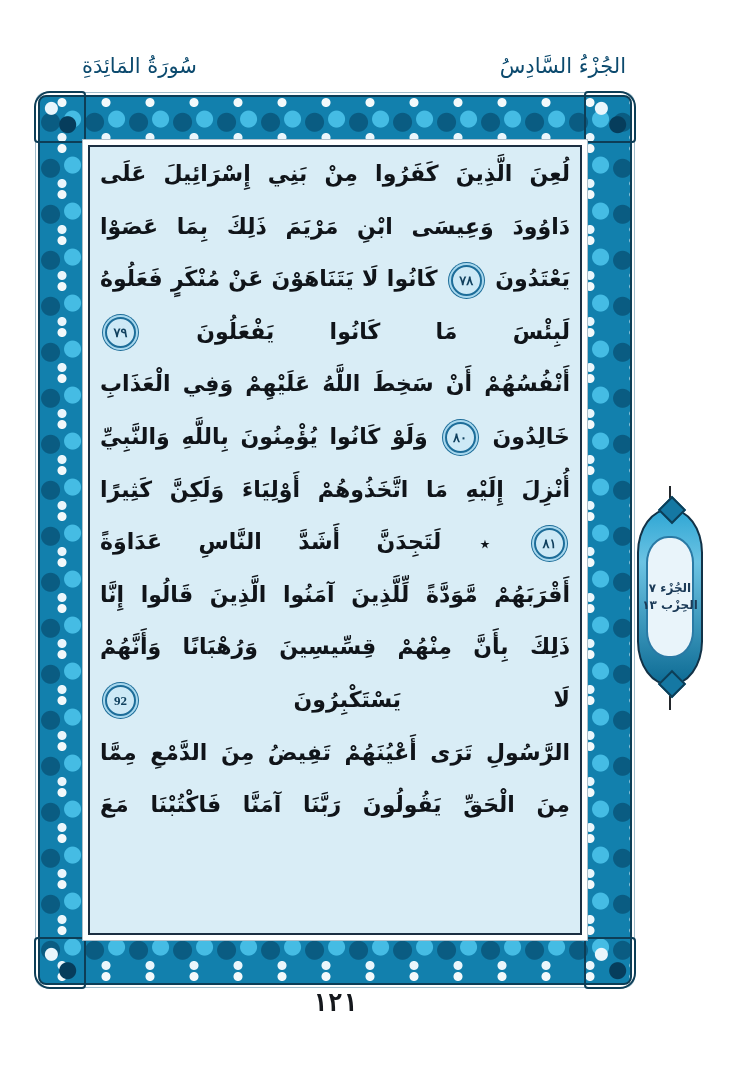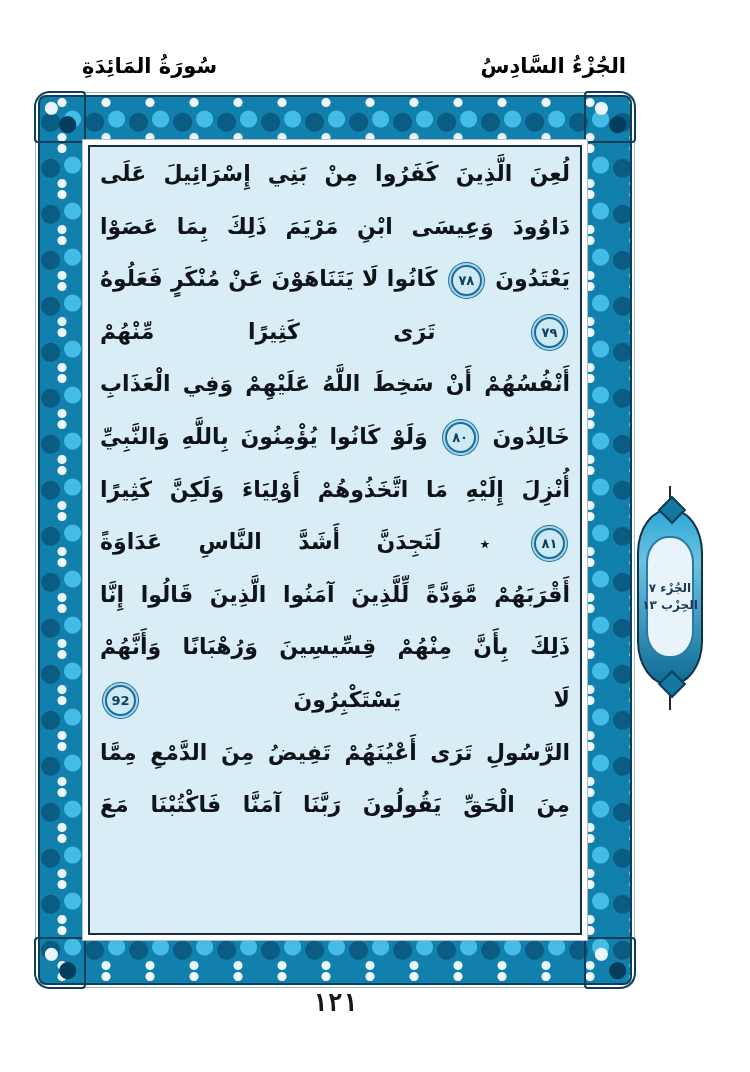--- a/index.html
+++ b/index.html
@@ -9,21 +9,21 @@
     background:#ffffff;
     position:relative;
     overflow:hidden;
     color:#14181d;
   }
   
   .hdr {
     position:absolute; top:42px; left:38px; width:594px; height:48px;
     direction:rtl; display:flex; justify-content:space-between; align-items:center;
   }
-  .hdr-txt { font-size:21px; font-weight:bold; color:#000000; letter-spacing:0; }
+  .hdr-txt { font-size:21px; font-weight:normal; color:#0c4a6e; letter-spacing:0; }
   .hdr-right { padding-right:6px; }
   .hdr-left  { padding-left:44px; }
 
   
   .frame {
     position:absolute; left:38px; top:95px; width:594px; height:890px;
     background-color:#1280ad;
     background-image:
       radial-gradient(circle at 50% 12%, rgba(255,255,255,.95) 0 4px, rgba(255,255,255,0) 5px),
       radial-gradient(circle at 24% 55%, #0a5c82 0 9px, rgba(10,92,130,0) 10px),
@@ -62,21 +62,21 @@
     text-align:justify; text-align-last:justify; text-justify:inter-word;
     font-size:22px; font-weight:bold; color:#101419;
     overflow:hidden; white-space:normal;
   }
   .aya {
     display:inline-flex; align-items:center; justify-content:center;
     width:31px; height:31px; border-radius:50%;
     background:#cde9f6;
     border:2px solid #1d6d99;
     box-shadow:0 0 0 2px #a8d8ee, 0 0 0 3px #1d6d99;
-    vertical-align:middle; margin:0 5px;
+    vertical-align:middle; margin:0 5px;font-family:Liberation Serif, serif;
   }
   .aya-n { font-size:13px; font-weight:bold; color:#10405e; line-height:1; }
   .hizb-star { font-size:20px; color:#10151b; margin:0 2px; vertical-align:middle; }
 
   
   .side-marker { position:absolute; left:637px; top:486px; width:66px; height:224px; }
   .v-rule { position:absolute; left:calc(50% - 1px); top:0; bottom:0; width:2px; background:#23272b; }
   .medallion {
     position:absolute; left:0; top:22px; width:66px; height:178px;
     background:linear-gradient(180deg,#2ea6d4 0%,#6cc3e3 30%,#0d6b94 100%);
@@ -119,23 +119,23 @@
   <div class="corner c-tr"></div>
   <div class="corner c-bl"></div>
   <div class="corner c-br"></div>
   <div class="panel">
     <div>
         <div class="qline"><span class="qtext">لُعِنَ الَّذِينَ كَفَرُوا مِنْ بَنِي إِسْرَائِيلَ عَلَى لِسَانِ</span></div>
         <div class="qline"><span class="qtext">دَاوُودَ وَعِيسَى ابْنِ مَرْيَمَ ذَلِكَ بِمَا عَصَوْا وَّكَانُوا</span></div>
         <div class="qline"><span class="qtext">يَعْتَدُونَ</span> <span class="aya">
             <span class="aya-n">٧٨</span>
           </span> <span class="qtext">كَانُوا لَا يَتَنَاهَوْنَ عَنْ مُنْكَرٍ فَعَلُوهُ</span></div>
-        <div class="qline"> <span class="aya">
+        <div class="qline"><span class="qtext">لَبِئْسَ مَا كَانُوا يَفْعَلُونَ</span> <span class="aya">
             <span class="aya-n">٧٩</span>
-          </span> <span class="qtext">تَرَى كَثِيرًا مِّنْهُمْ</span></div>
+          </span> </div>
         <div class="qline"><span class="qtext">أَنْفُسُهُمْ أَنْ سَخِطَ اللَّهُ عَلَيْهِمْ وَفِي الْعَذَابِ هُمْ</span></div>
         <div class="qline"><span class="qtext">خَالِدُونَ</span> <span class="aya">
             <span class="aya-n">٨٠</span>
           </span> <span class="qtext">وَلَوْ كَانُوا يُؤْمِنُونَ بِاللَّهِ وَالنَّبِيِّ وَمَا</span></div>
         <div class="qline"><span class="qtext">أُنْزِلَ إِلَيْهِ مَا اتَّخَذُوهُمْ أَوْلِيَاءَ وَلَكِنَّ كَثِيرًا</span></div>
         <div class="qline"> <span class="aya">
             <span class="aya-n">٨١</span>
           </span> <span class="hizb-star">٭</span> <span class="qtext">لَتَجِدَنَّ أَشَدَّ النَّاسِ عَدَاوَةً</span></div>
         <div class="qline"><span class="qtext">أَقْرَبَهُمْ مَّوَدَّةً لِّلَّذِينَ آمَنُوا الَّذِينَ قَالُوا إِنَّا نَصَارَى</span></div>
         <div class="qline"><span class="qtext">ذَلِكَ بِأَنَّ مِنْهُمْ قِسِّيسِينَ وَرُهْبَانًا وَأَنَّهُمْ</span></div>

